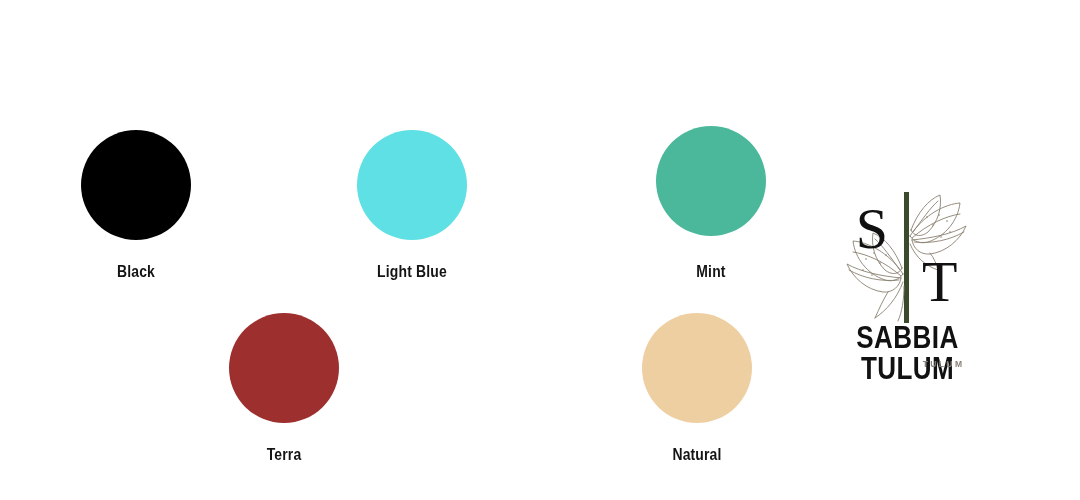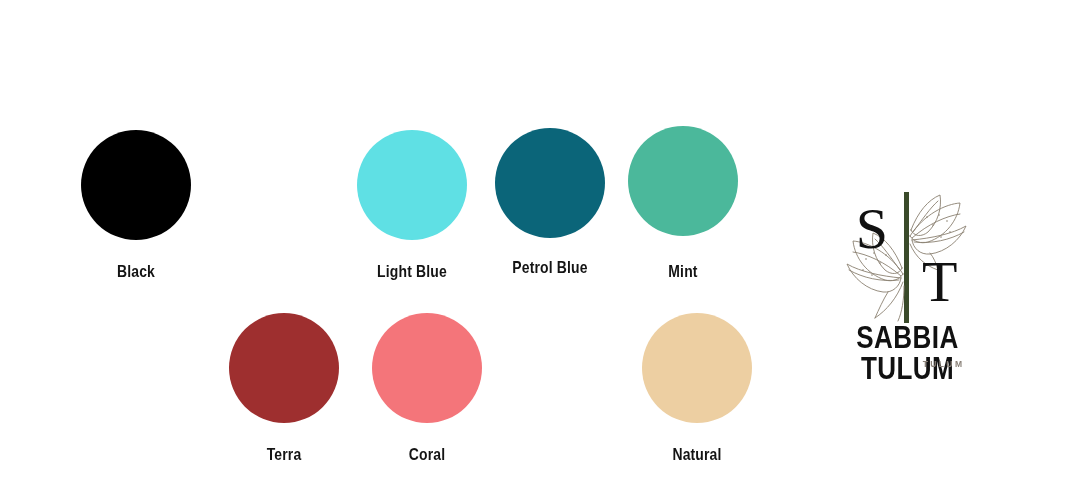--- a/index.html
+++ b/index.html
@@ -115,35 +115,27 @@
 
   <div class="palette">
       <div class="swatch" style="left: 81px; top: 130px; width: 110px; height: 110px;">
         <div class="swatch-dot" title="Black" style="width: 110px; height: 110px; background: rgb(0, 0, 0);"></div>
         <div class="swatch-label" style="left: -70px; width: 250px; top: 132px;">Black</div>
       </div>
       <div class="swatch" style="left: 357px; top: 130px; width: 110px; height: 110px;">
         <div class="swatch-dot" title="Light Blue" style="width: 110px; height: 110px; background: rgb(95, 224, 228);"></div>
         <div class="swatch-label" style="left: -70px; width: 250px; top: 132px;">Light Blue</div>
       </div>
-      <div class="swatch" style="left: 495px; top: 128px; width: 110px; height: 110px;">
-        <div class="swatch-dot" title="Petrol Blue" style="width: 110px; height: 110px; background: rgb(11, 101, 121);"></div>
-        <div class="swatch-label" style="left: -70px; width: 250px; top: 130px;">Petrol Blue</div>
-      </div>
-      <div class="swatch" style="left: 628px; top: 126px; width: 110px; height: 110px;">
+      <div class="swatch" style="left: 656px; top: 126px; width: 110px; height: 110px;">
         <div class="swatch-dot" title="Mint" style="width: 110px; height: 110px; background: rgb(75, 184, 155);"></div>
         <div class="swatch-label" style="left: -70px; width: 250px; top: 136px;">Mint</div>
       </div>
       <div class="swatch" style="left: 229px; top: 313px; width: 110px; height: 110px;">
         <div class="swatch-dot" title="Terra" style="width: 110px; height: 110px; background: rgb(158, 47, 47);"></div>
         <div class="swatch-label" style="left: -70px; width: 250px; top: 132px;">Terra</div>
-      </div>
-      <div class="swatch" style="left: 372px; top: 313px; width: 110px; height: 110px;">
-        <div class="swatch-dot" title="Coral" style="width: 110px; height: 110px; background: rgb(244, 117, 122);"></div>
-        <div class="swatch-label" style="left: -70px; width: 250px; top: 132px;">Coral</div>
       </div>
       <div class="swatch" style="left: 642px; top: 313px; width: 110px; height: 110px; text-decoration: underline;">
         <div class="swatch-dot" title="Natural" style="width: 110px; height: 110px; background: rgb(237, 207, 162);"></div>
         <div class="swatch-label" style="left: -70px; width: 250px; top: 132px;">Natural</div>
       </div>
     </div>
 
   <div class="logo">
 
     <div class="logo-mark">

